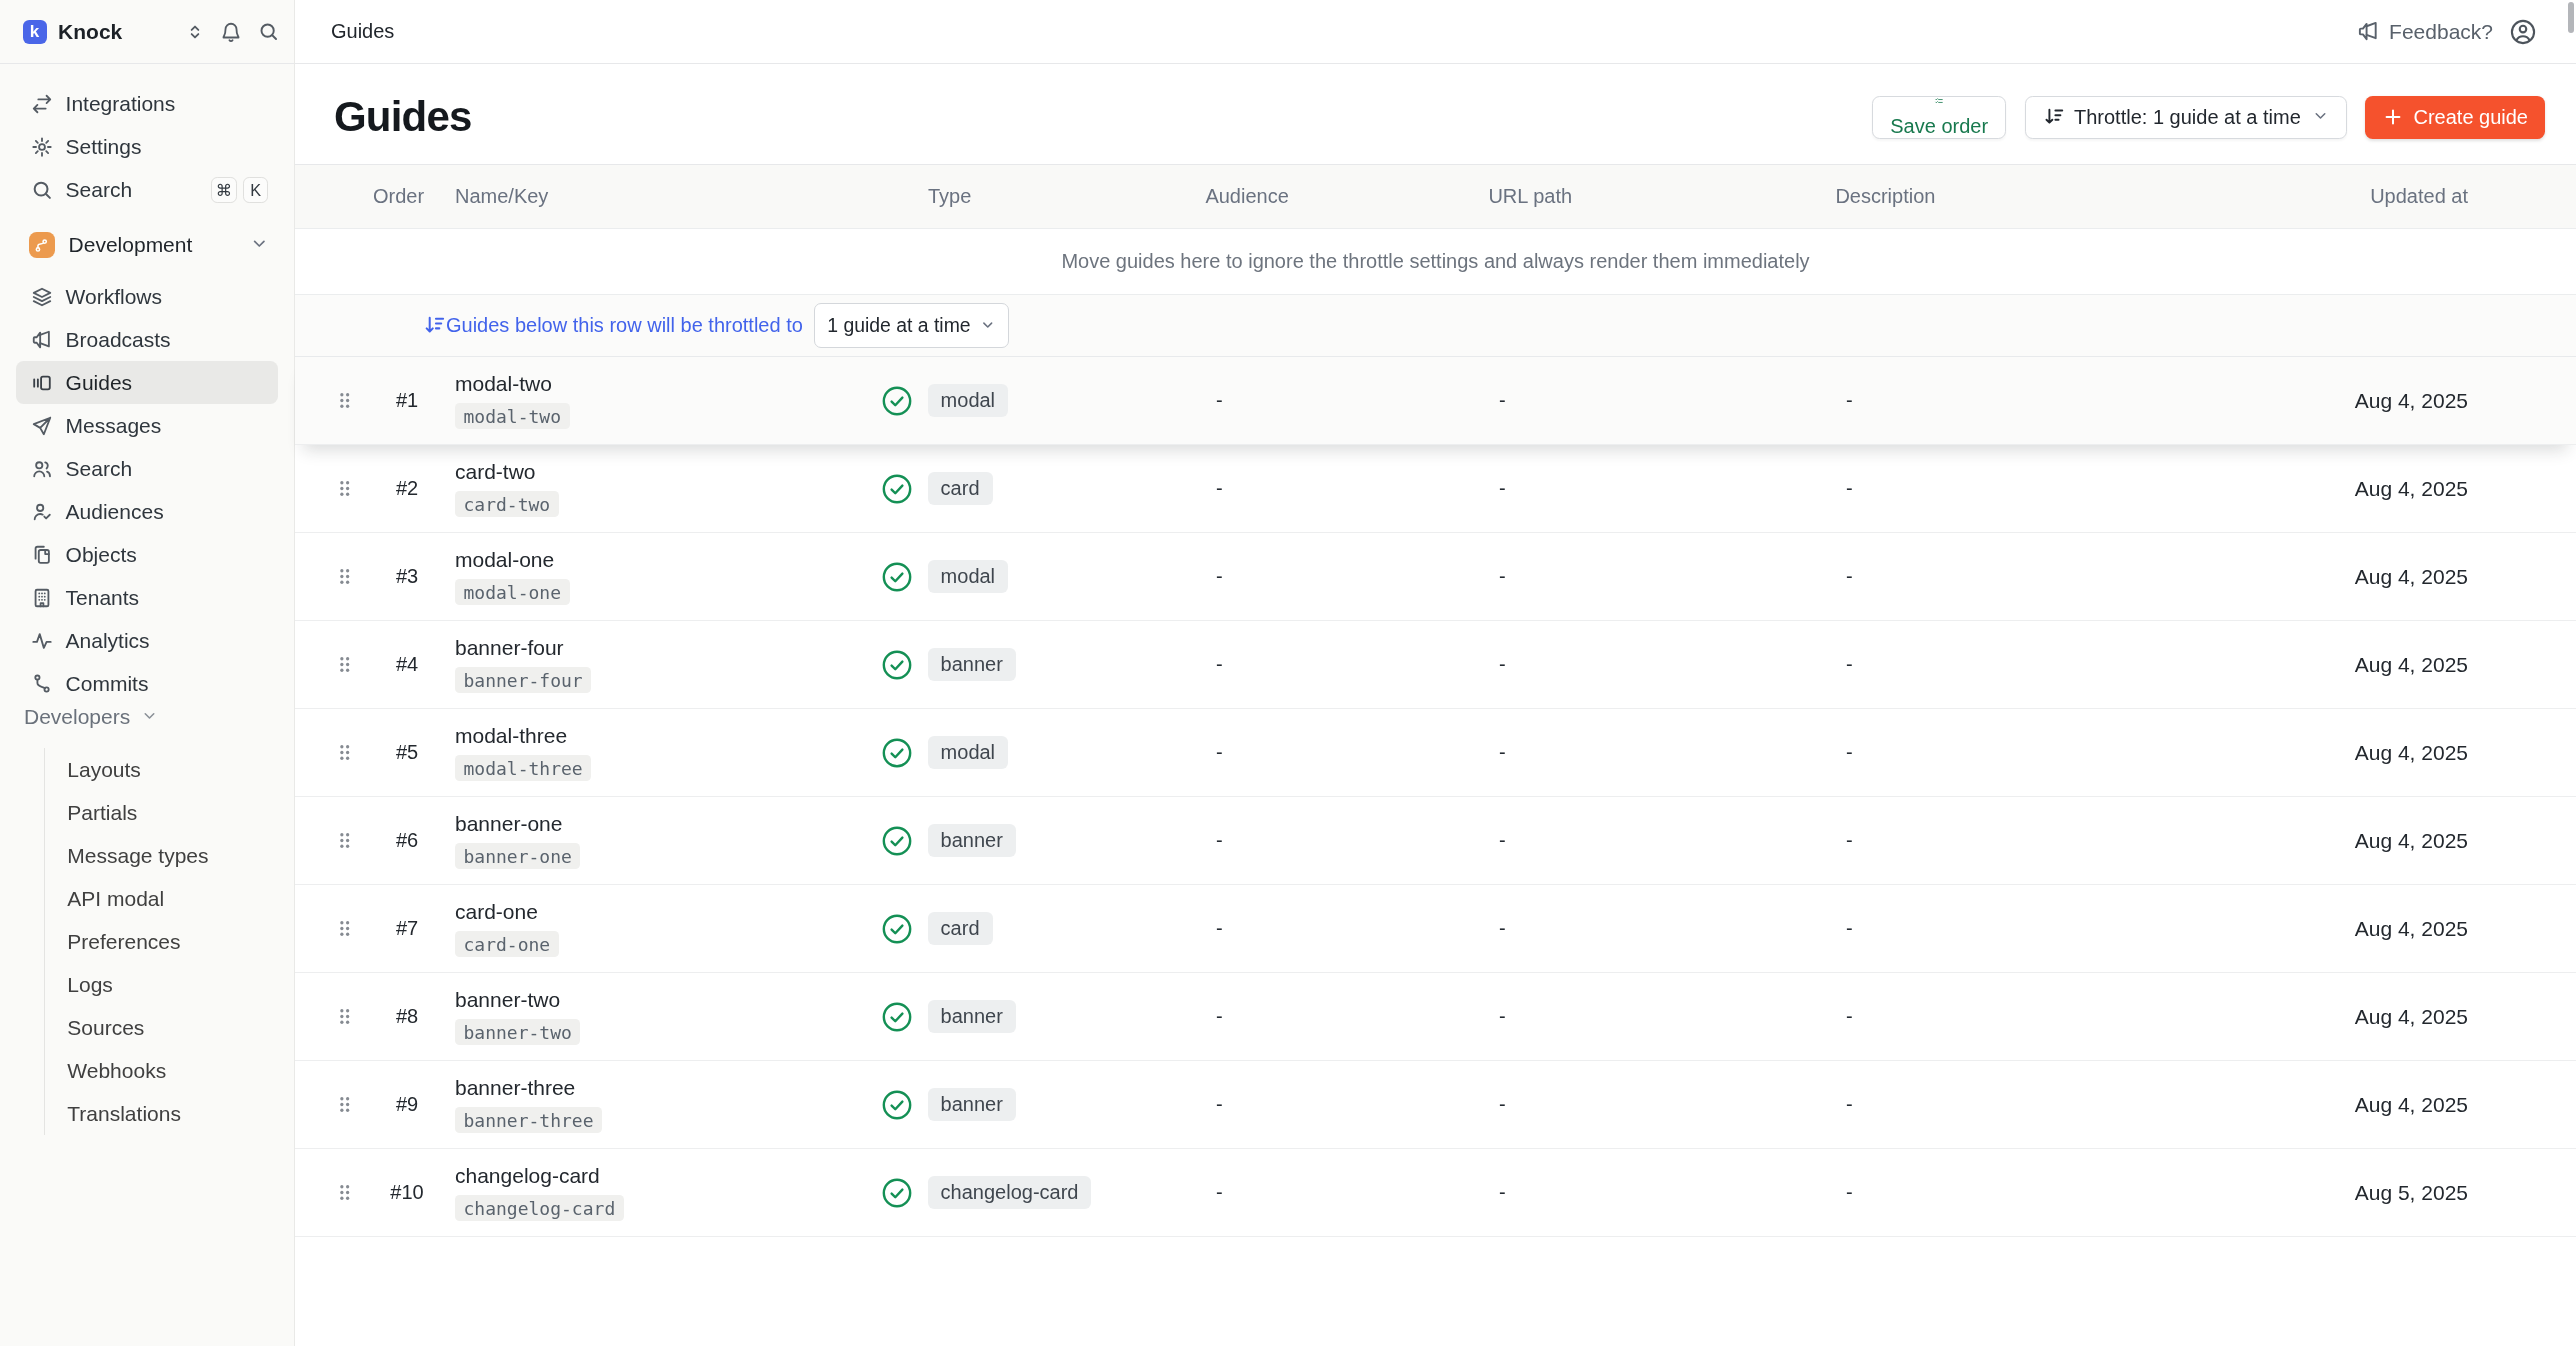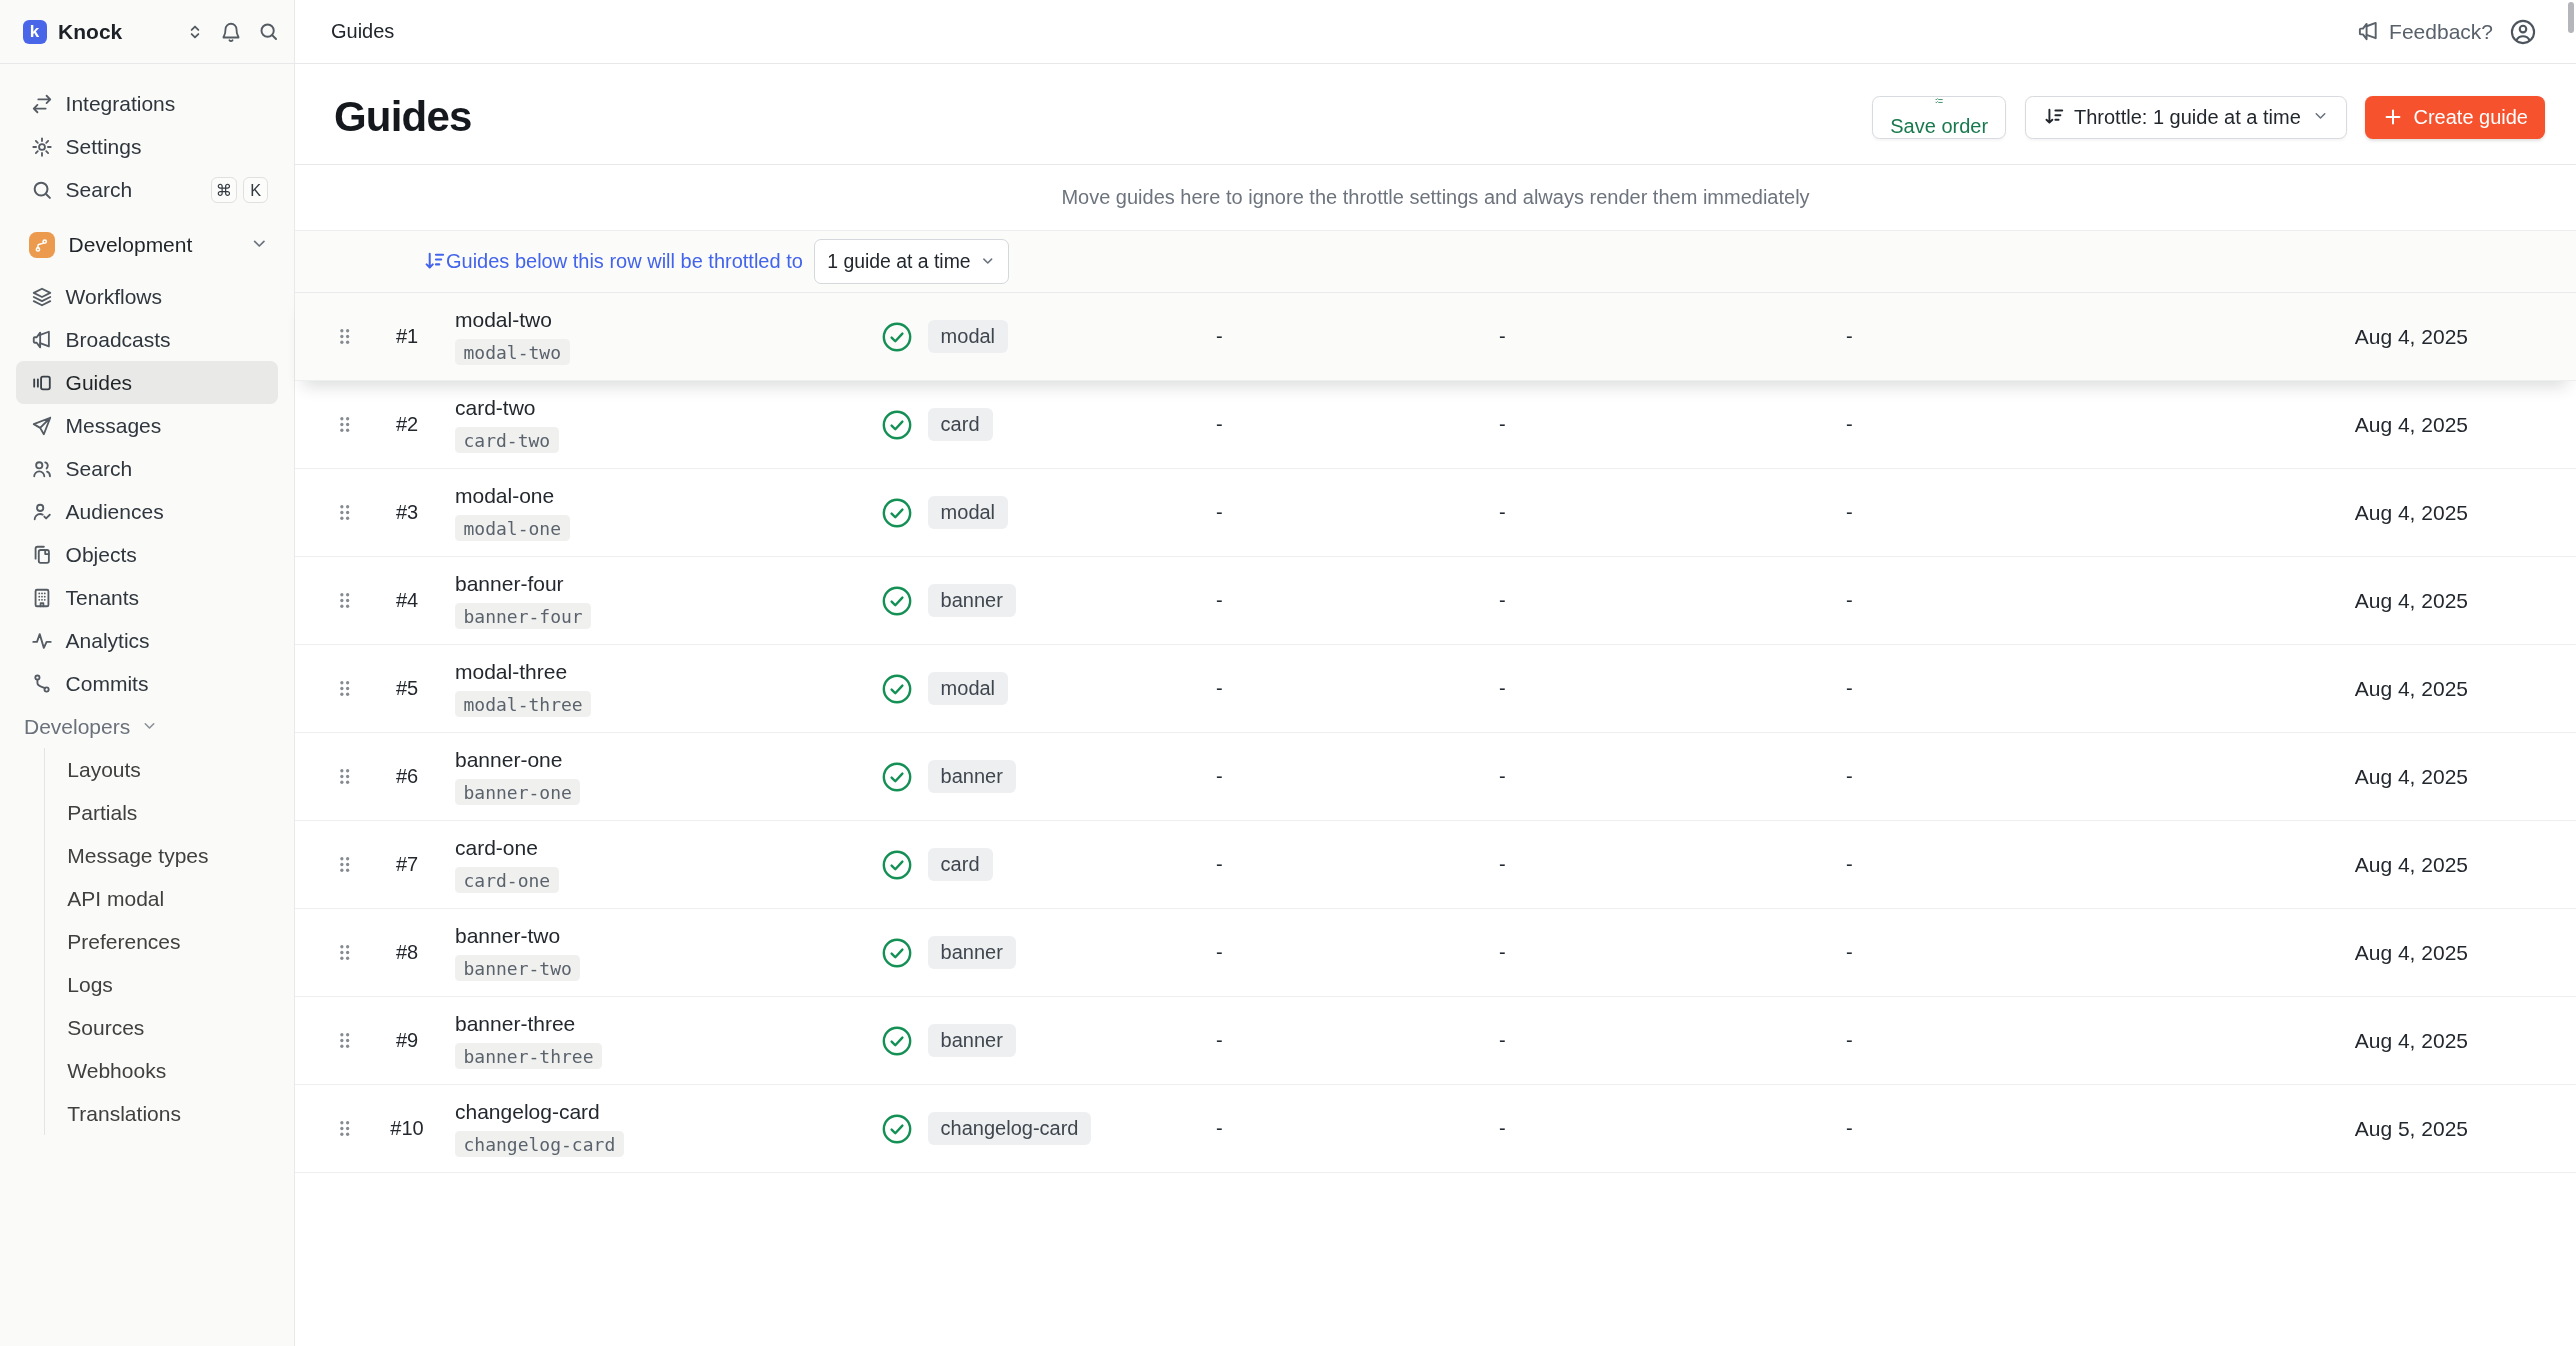--- a/index.html
+++ b/index.html
@@ -27,21 +27,21 @@
   .sb-item.active .ico { color:#3a4047; }
   .env-item { margin-top:12.4px; }
   .env-item .env-sq { width:26px; height:26px; border-radius:7.7px; background:#ec9a4e; color:#fff;
     display:flex; align-items:center; justify-content:center; margin-left:4.6px; }
   .env-item .lbl { margin-left:14px; font-weight:500; color:#1f242a; }
   .env-item .chev { margin-left:auto; color:#6b7280; }
   .menu-first { margin-top:8.5px; }
   .kbd-keys { margin-left:auto; display:flex; gap:6.2px; }
   .kbd { width:25.6px; height:25.6px; border:1.5px solid #e0e0de; border-radius:6.2px; background:#fcfcfb;
     font-size:16.3px; color:#333a41; display:flex; align-items:center; justify-content:center; }
-  .devs-header { height:43px; display:flex; align-items:center; padding-left:7.7px;
+  .devs-header { height:43px; display:flex; align-items:flex-start; padding-left:7.7px;
     color:#6a717b; font-size:21px; cursor:pointer; }
   .devs-header .chev { margin-left:11px; color:#8a9097; }
   .sub-list { margin-left:28px; border-left:1.5px solid #e4e4e2; }
   .sub-item { height:43px; display:flex; align-items:center; padding-left:22px;
     font-size:21px; color:#404040; cursor:pointer; }
 
   
   .main { flex:1; display:flex; flex-direction:column; position:relative; }
   .topbar { height:64px; min-height:64px; display:flex; align-items:center;
     padding:0 39px 0 36px; border-bottom:1.5px solid #e7e8ea; background:#fff; }
@@ -375,20 +375,29 @@
         <button class="btn btn-create">
           <svg width="22" height="22" viewBox="0 0 24 24" fill="none" stroke="currentColor" stroke-width="2.2" stroke-linecap="round">
               <path d="M12 5v14M5 12h14"></path>
             </svg>
           <span>Create guide</span>
         </button>
       </div>
     </div>
 
     <section class="table">
+      <div class="thead grid-cols">
+        <div class="th-order">Order</div>
+        <div class="th-name">Name/Key</div>
+        <div class="th-type">Type</div>
+        <div class="th-pad">Audience</div>
+        <div class="th-pad">URL path</div>
+        <div class="th-pad">Description</div>
+        <div class="th-updated">Updated at</div>
+      </div>
 
       <div class="dropzone">
         <span>Move guides here to ignore the throttle settings and always render them immediately</span>
       </div>
 
       <div class="divider-row">
         <span class="d-ico">
           <svg width="23" height="23" viewBox="0 0 24 24" fill="none" stroke="currentColor" stroke-width="2.1" stroke-linecap="round" stroke-linejoin="round">
               <path d="M7 4v14M3.8 15 7 18.2 10.2 15"></path>
               <path d="M13.5 5h7.5M13.5 10h5.5M13.5 15h3.5"></path>

